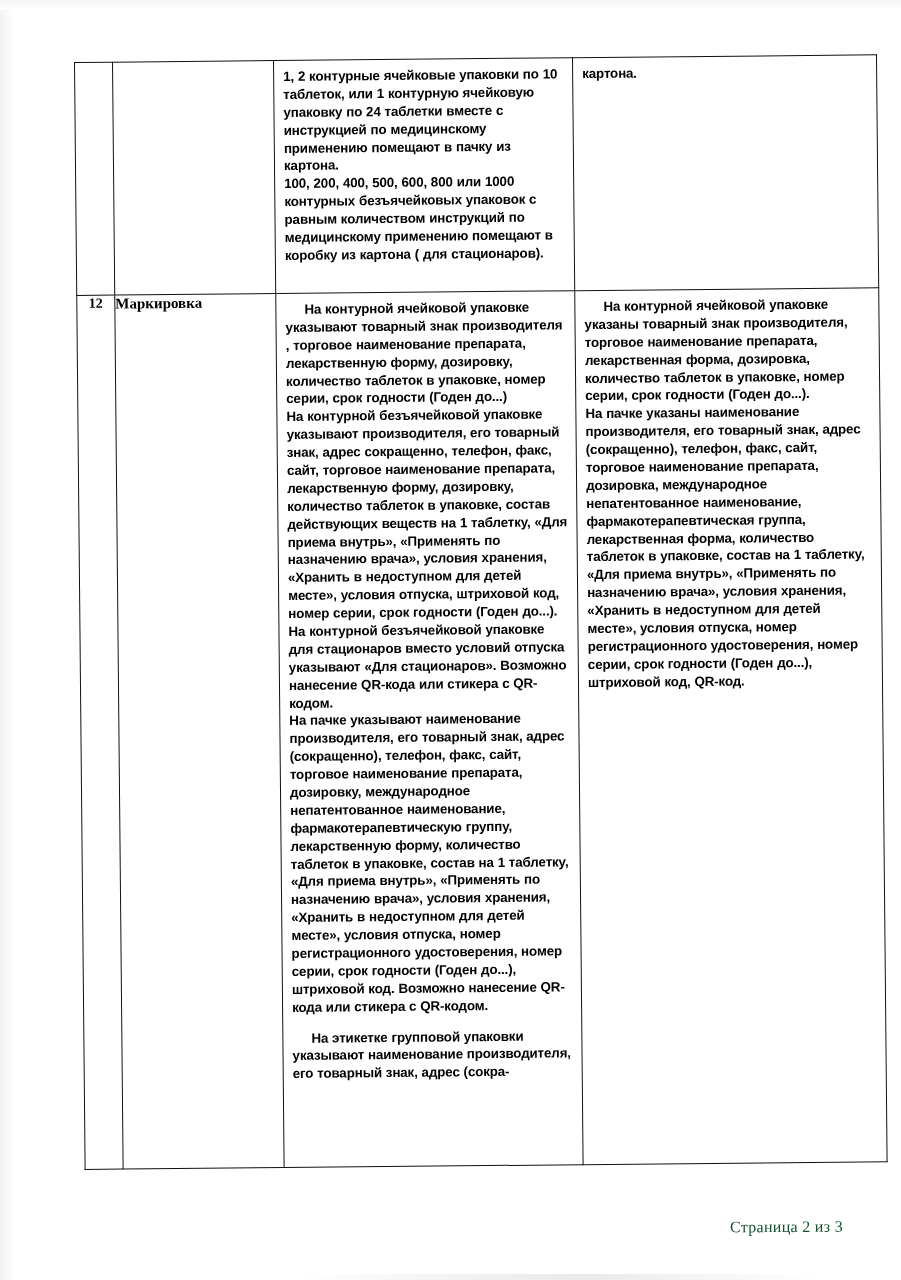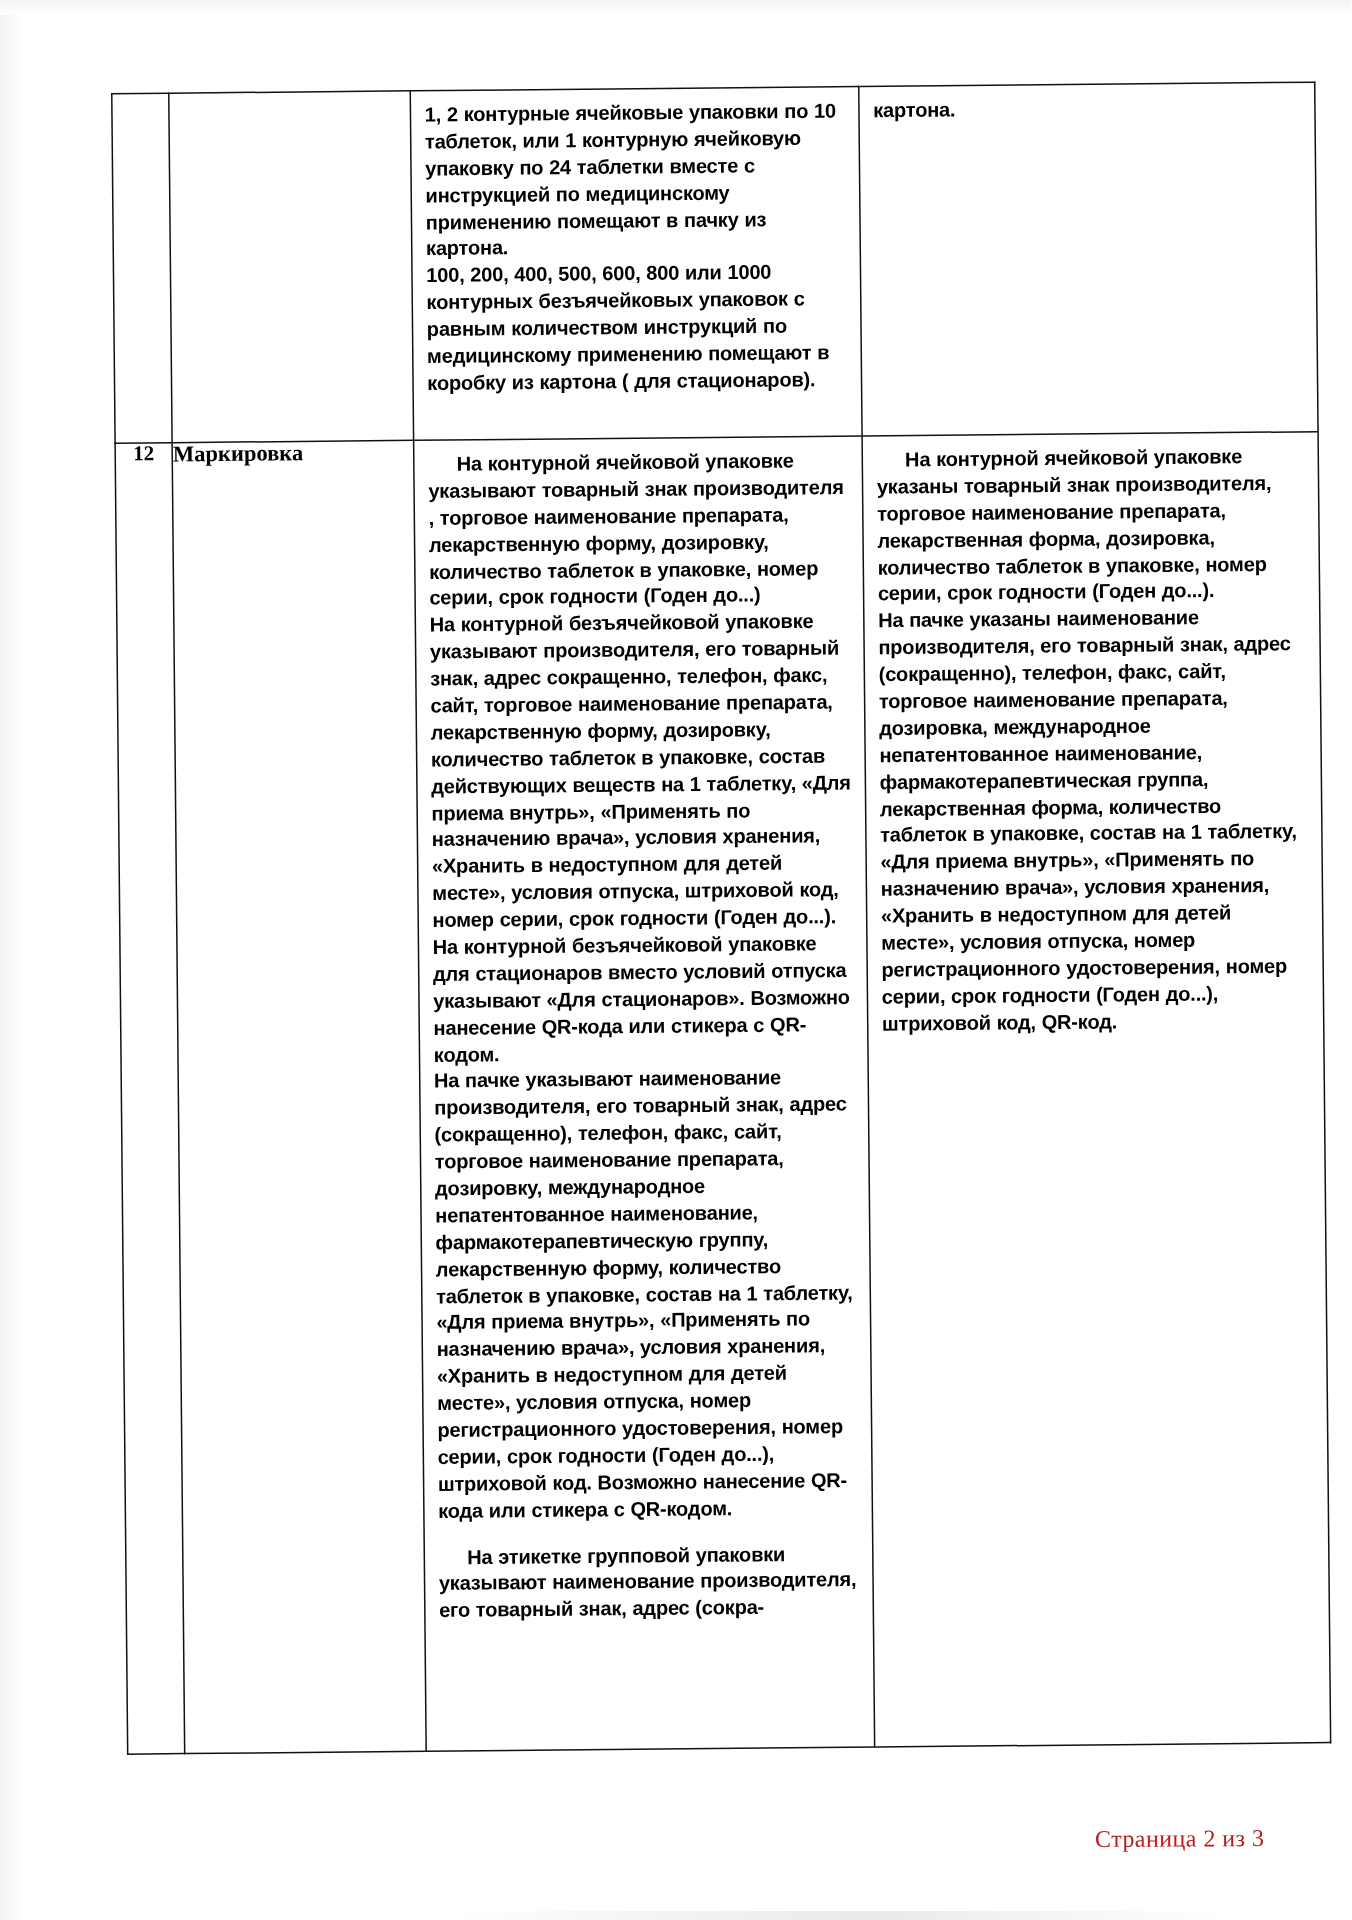--- a/index.html
+++ b/index.html
@@ -109,21 +109,21 @@
     top: 1218px;
     width: 901px;
     text-align: right;
     padding-right: 58px;
     box-sizing: border-box;
   }
   #footer .page-label {
     font-family: "Liberation Serif", "DejaVu Serif", serif;
     font-size: 16px;
     font-weight: normal;
-    color: #b91c1c;
+    color: #14532d;
     letter-spacing: 0.3px;
     display: inline-block;
     transform: rotate(-0.3deg);
   }
 
   
   .bottom-artifact {
     position: absolute;
     left: 300px;
     top: 1274px;

